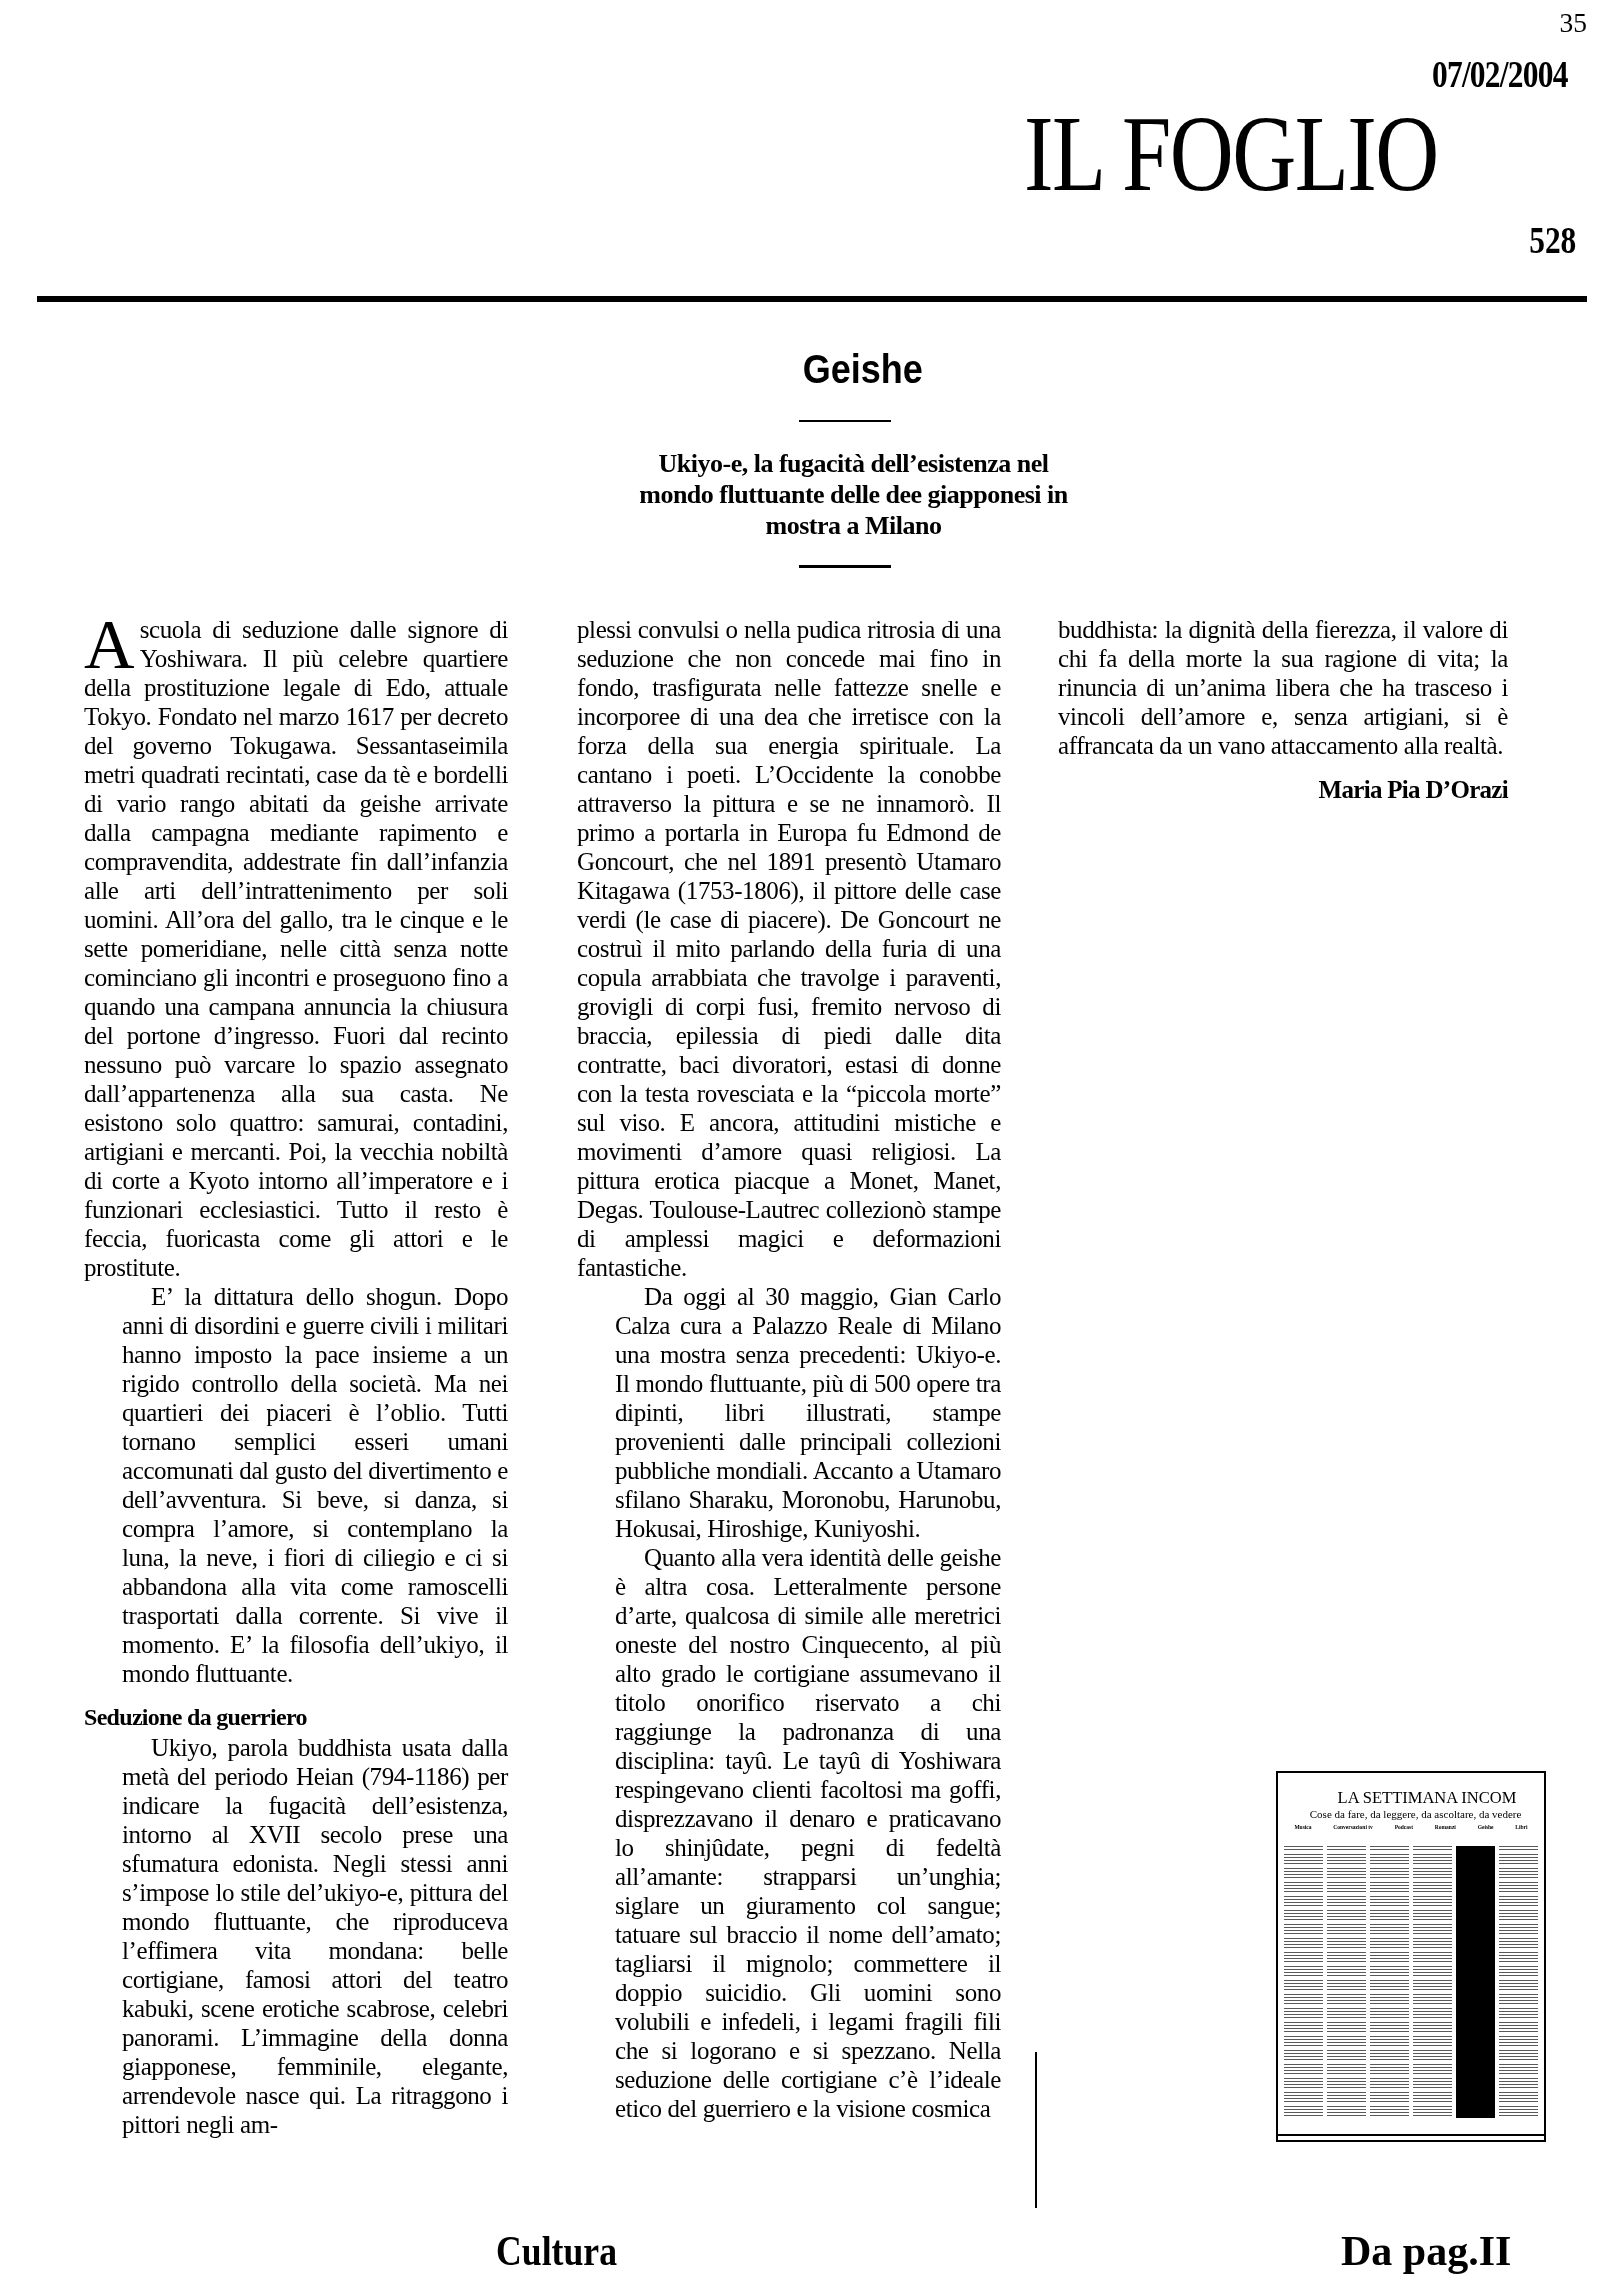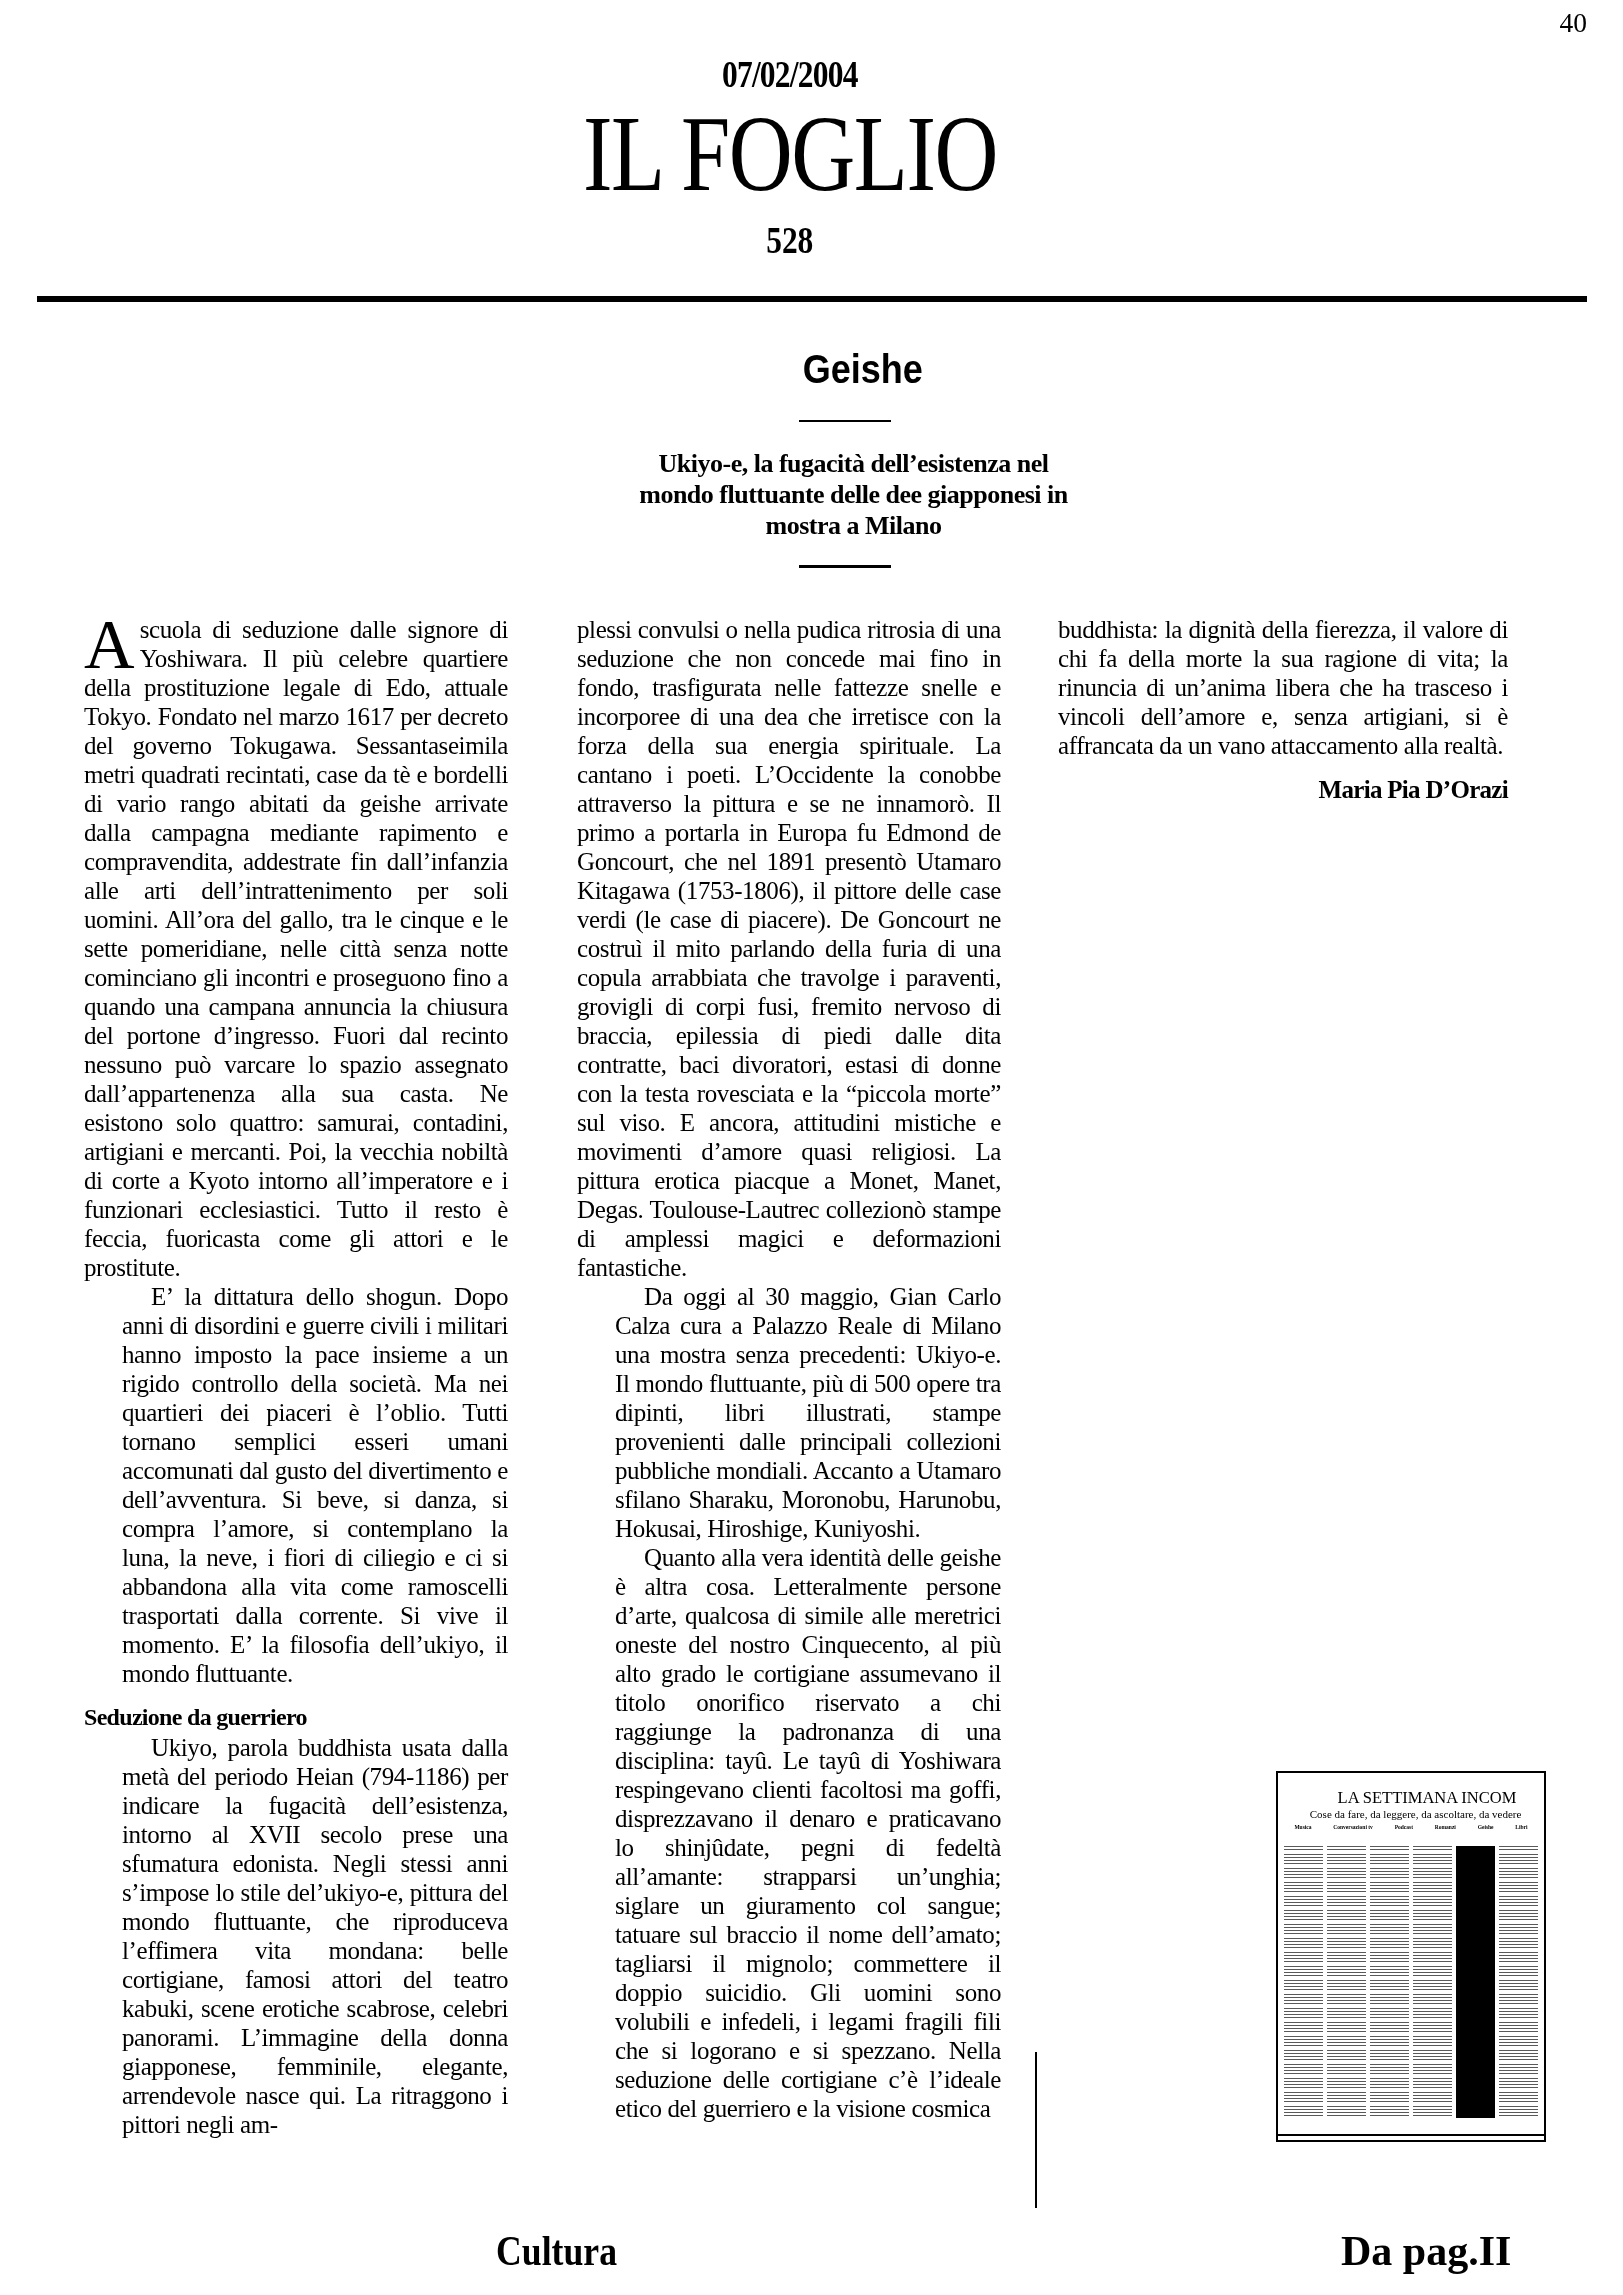--- a/index.html
+++ b/index.html
@@ -1,19 +1,19 @@
 <!DOCTYPE html>
 <html style="font-size:14.7px"><head>
 <meta charset="utf-8">
 <style>
   html, body { margin: 0; padding: 0; background: #ffffff; }
   body { width: 1624px; height: 2296px; position: relative; overflow: hidden; color: #000; }
 
   #page-number { position: absolute; right: 37px; top: 7.3px; font-size: 27.5px; font-family: "Liberation Serif", serif; }
-  #masthead { position: absolute; left: 0; width: 1580px; top: 53px; text-align: center; font-family: "Liberation Serif", serif; }
+  #masthead { position: absolute; left: 0; width: 1580px; top: 53px; text-align: right; font-family: "Liberation Serif", serif; }
   #masthead .date { font-size: 37px; font-weight: bold; letter-spacing: -0.9px; transform: scaleX(0.85); display:inline-block; }
   #masthead .paper-name { font-size: 108px; line-height: 1; margin-top: 3.7px; transform: scaleX(0.82); display:block; letter-spacing: -1.8px; }
   #masthead .issue { font-size: 37px; font-weight: bold; margin-top: 11px; transform: scaleX(0.85); display:inline-block; }
   #top-rule { position: absolute; left: 37px; right: 37px; top: 296px; height: 6.4px; background: #000; }
 
   #headline-block { position: absolute; left: 569px; width: 514px; top: 347px; text-align: center; }
   #headline { font-family: "Liberation Sans", sans-serif; font-weight: bold; font-size: 40px; transform: scaleX(0.9); display:inline-block; margin-left: 73px; }
   .short-rule { width: 92px; height: 2.8px; background: #000; margin: 27.5px auto 26px; margin-left: 230px; }
   #subheadline { font-family: "Liberation Serif", serif; font-weight: bold; font-size: 26px; line-height: 31px; letter-spacing: -0.5px; margin-left: 55px; }
   .short-rule.second { margin-top: 24px; }
@@ -40,21 +40,21 @@
   #inset .inset-cats { display: flex; justify-content: space-around; font-size: 5.5px; font-weight: bold; margin: 3.7px 5.5px; }
   #inset .inset-body { position: absolute; left: 5.5px; top: 73px; right: 5.5px; bottom: 22px; display: flex; gap: 3.7px; }
   #inset .inset-col { flex: 1; background:
       repeating-linear-gradient(180deg, #222 0 0.9px, #fff 0.9px 2.8px); opacity: 0.75; }
   #inset .inset-black { flex: 1; background: #000; opacity: 1; }
   #inset .inset-foot { position: absolute; left: 0; right: 0; bottom: 3.7px; height: 2.8px; background: #000; }
 </style>
 </head>
 <body>
 
-<div id="page-number">40</div>
+<div id="page-number">35</div>
 
 <div id="masthead">
   <div><span class="date">07/02/2004</span></div>
   <span class="paper-name">IL FOGLIO</span>
   <div><span class="issue">528</span></div>
 </div>
 <div id="top-rule"></div>
 
 <div id="headline-block">
   <div id="headline">Geishe</div>

